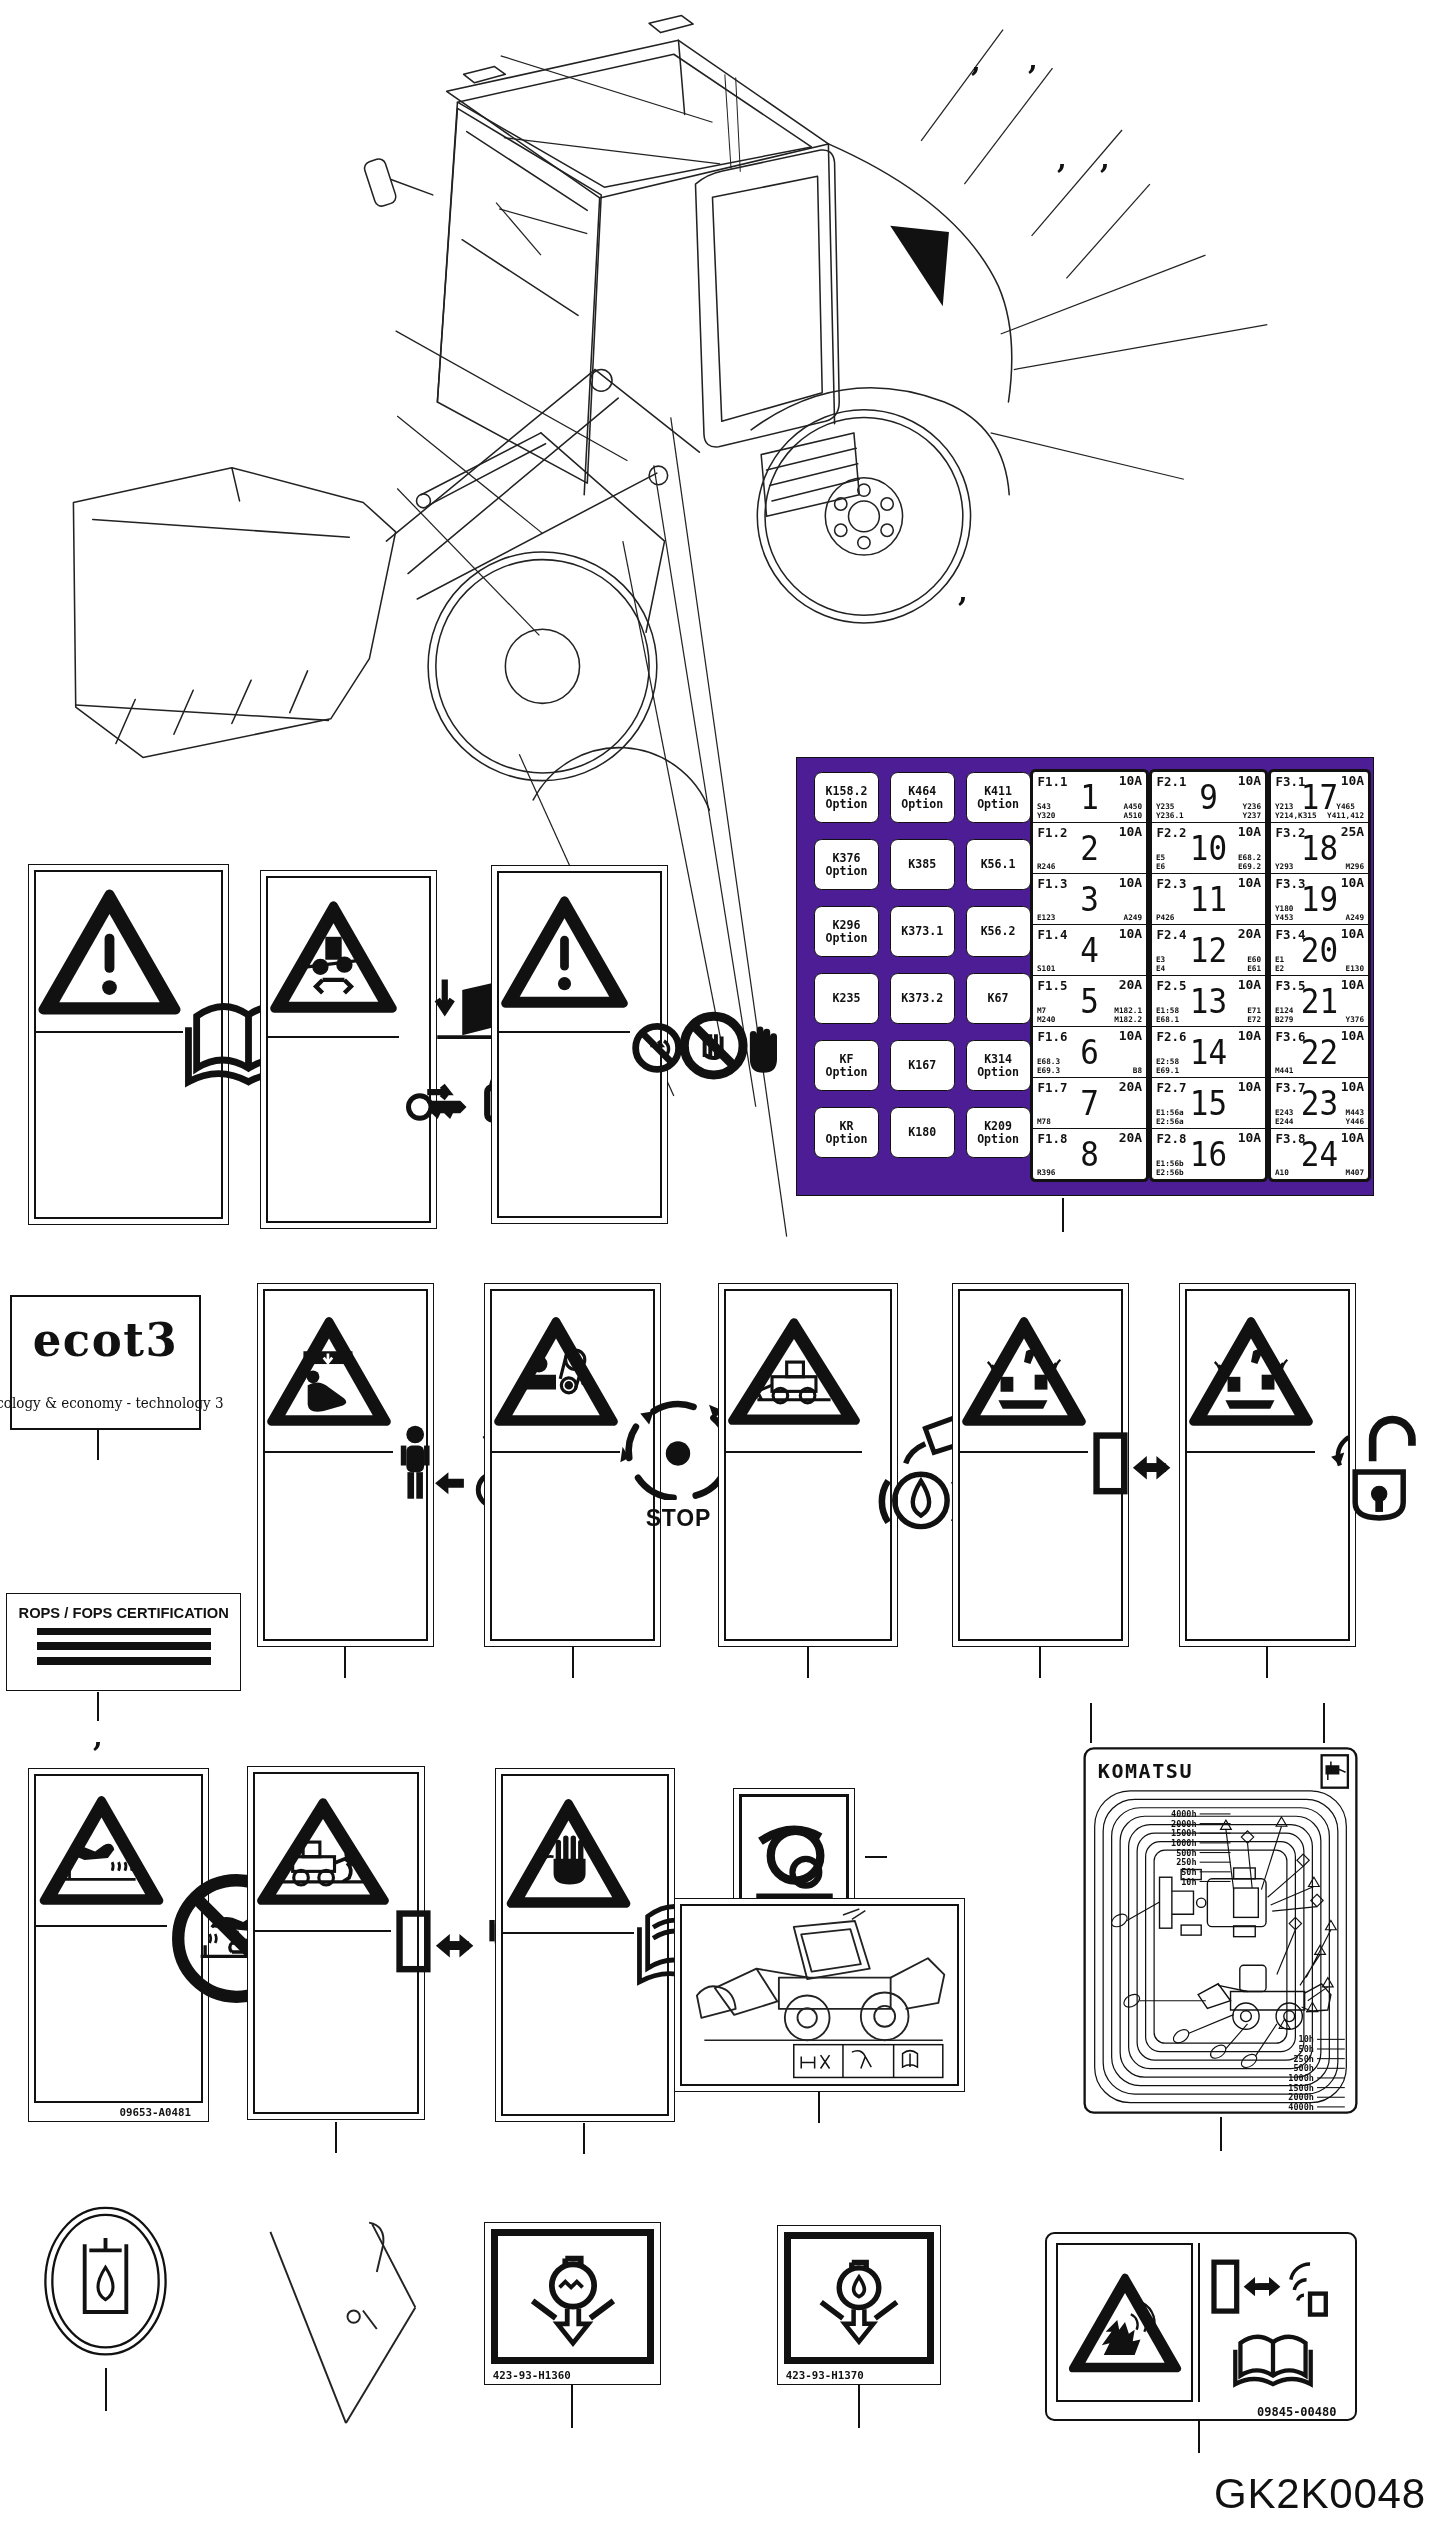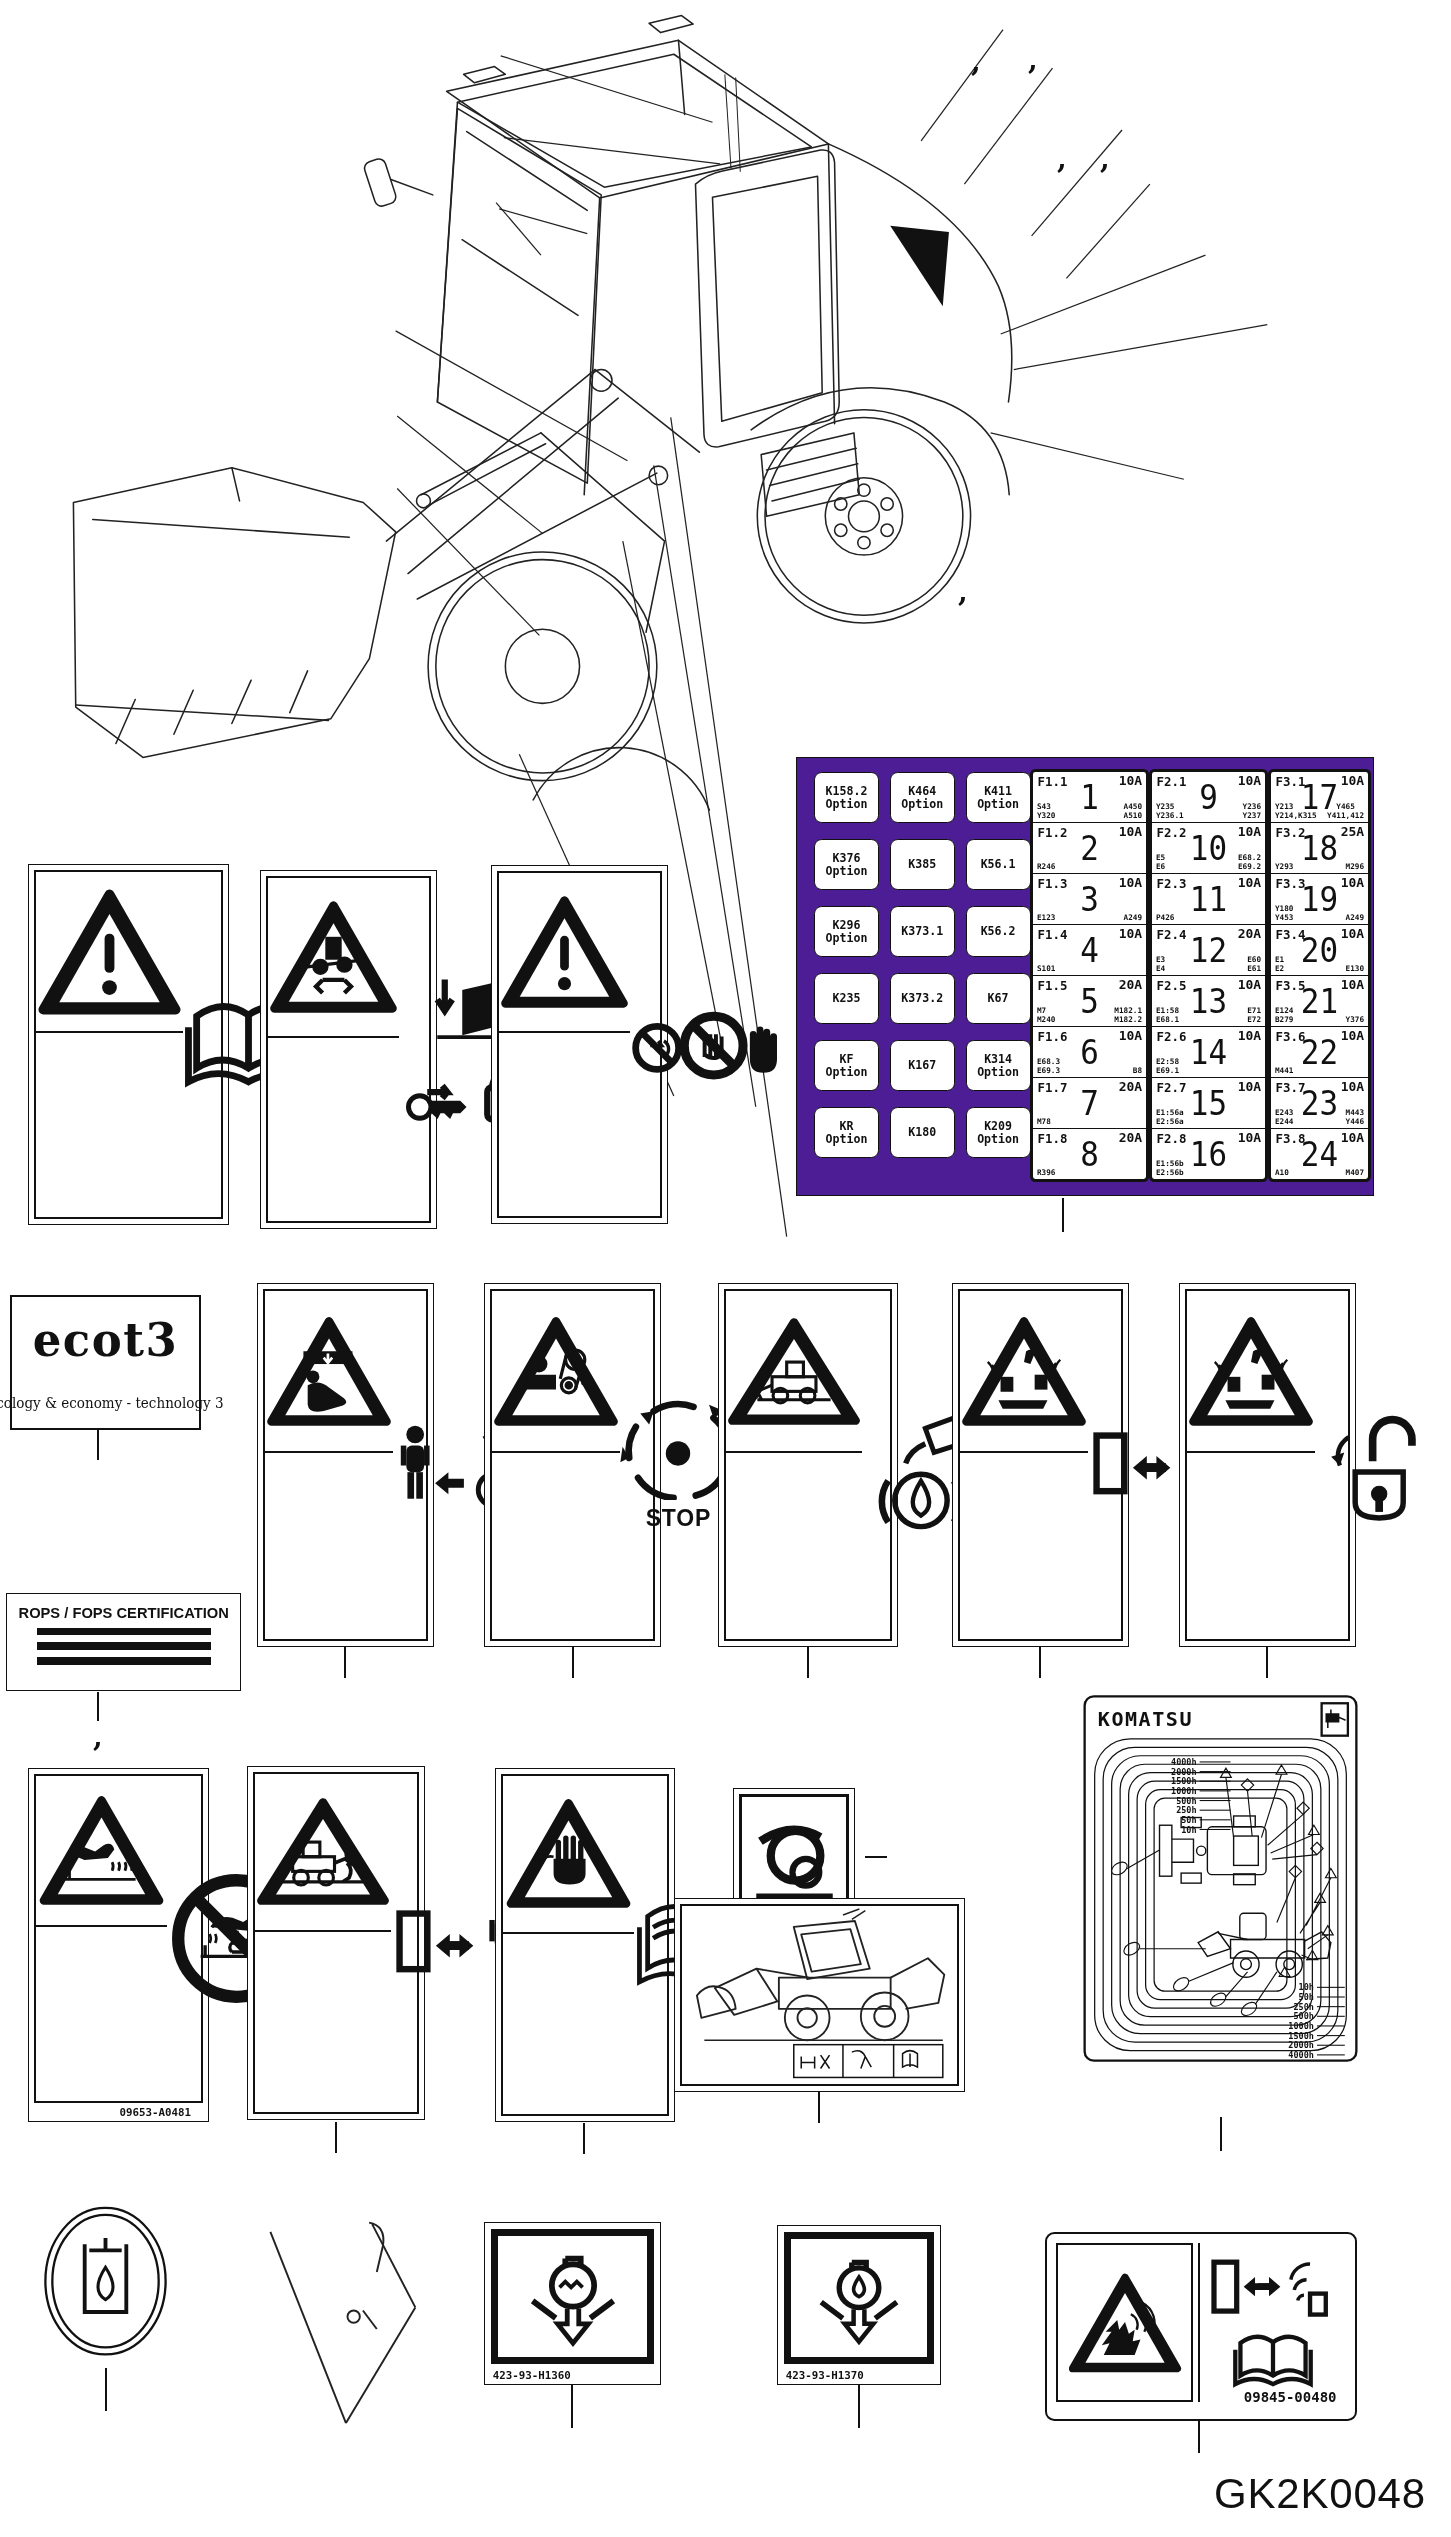--- a/index.html
+++ b/index.html
@@ -49,21 +49,21 @@
 
   
   .plabel{position:absolute;border:1.5px solid #111;background:#fff;}
   .pinner{position:absolute;top:6.2px;left:6.2px;right:6.2px;bottom:20px;border:7px solid #111;
           display:flex;align-items:center;justify-content:center;background:#fff;}
   .plabel .pn{bottom:2.3px;left:7.7px;}
 
   #gk-code{position:absolute;left:1214px;top:2470px;font:400 42px "Liberation Sans",sans-serif;letter-spacing:0.8px;}
 
   
-  #komatsu-label{left:1082px;top:1694px;width:277px;height:369px;}
+  #komatsu-label{left:1082px;top:1746px;width:277px;height:369px;}
   #komatsu-label svg text{font-family:"DejaVu Sans Mono",monospace;}
 </style>
 </head>
 <body>
 
 <svg class="abs" id="drawing" style="left:0;top:0" width="1452" height="1314" viewBox="0 0 1879 1700">
   <g stroke="#222" stroke-width="2" fill="none" stroke-linejoin="round" stroke-linecap="round">
 
     <g>
       <path d="M95 650 L300 605 L470 650 L512 688 L478 852 L428 930 L185 980 L98 915 Z"></path>
@@ -1081,18 +1081,18 @@
         <path d="M96 28 a22 22 0 0 1 22 -18 M100 40 a14 14 0 0 1 14 -12 M104 52 a7 7 0 0 1 7 -6"></path>
         <rect x="118" y="44" width="18" height="24" stroke-width="5"></rect>
       </g>
     </svg>
     <svg width="108" height="60" viewBox="0 0 96 70" fill="none" stroke="#111" stroke-width="5">
       <path d="M10 14 Q29 0 48 13 Q67 0 86 14 L86 52 Q67 40 48 52 Q29 40 10 52 Z"></path>
       <path d="M48 13 L48 52"></path>
         <path d="M4 22 V62 Q26 50 48 62 Q70 50 92 62 V22"></path>
     </svg>
   </div>
-  <div class="pn" style="bottom:14px;right:18.5px;font-size:14px">09845-00480</div>
+  <div class="pn" style="bottom:0;right:18.5px;font-size:12px">09845-00480</div>
 </div>
 <div class="tick" style="left:1198px;top:2419px;height:34px"></div>
 
 <div id="gk-code">GK2K0048</div>
 
 
 </body></html>

